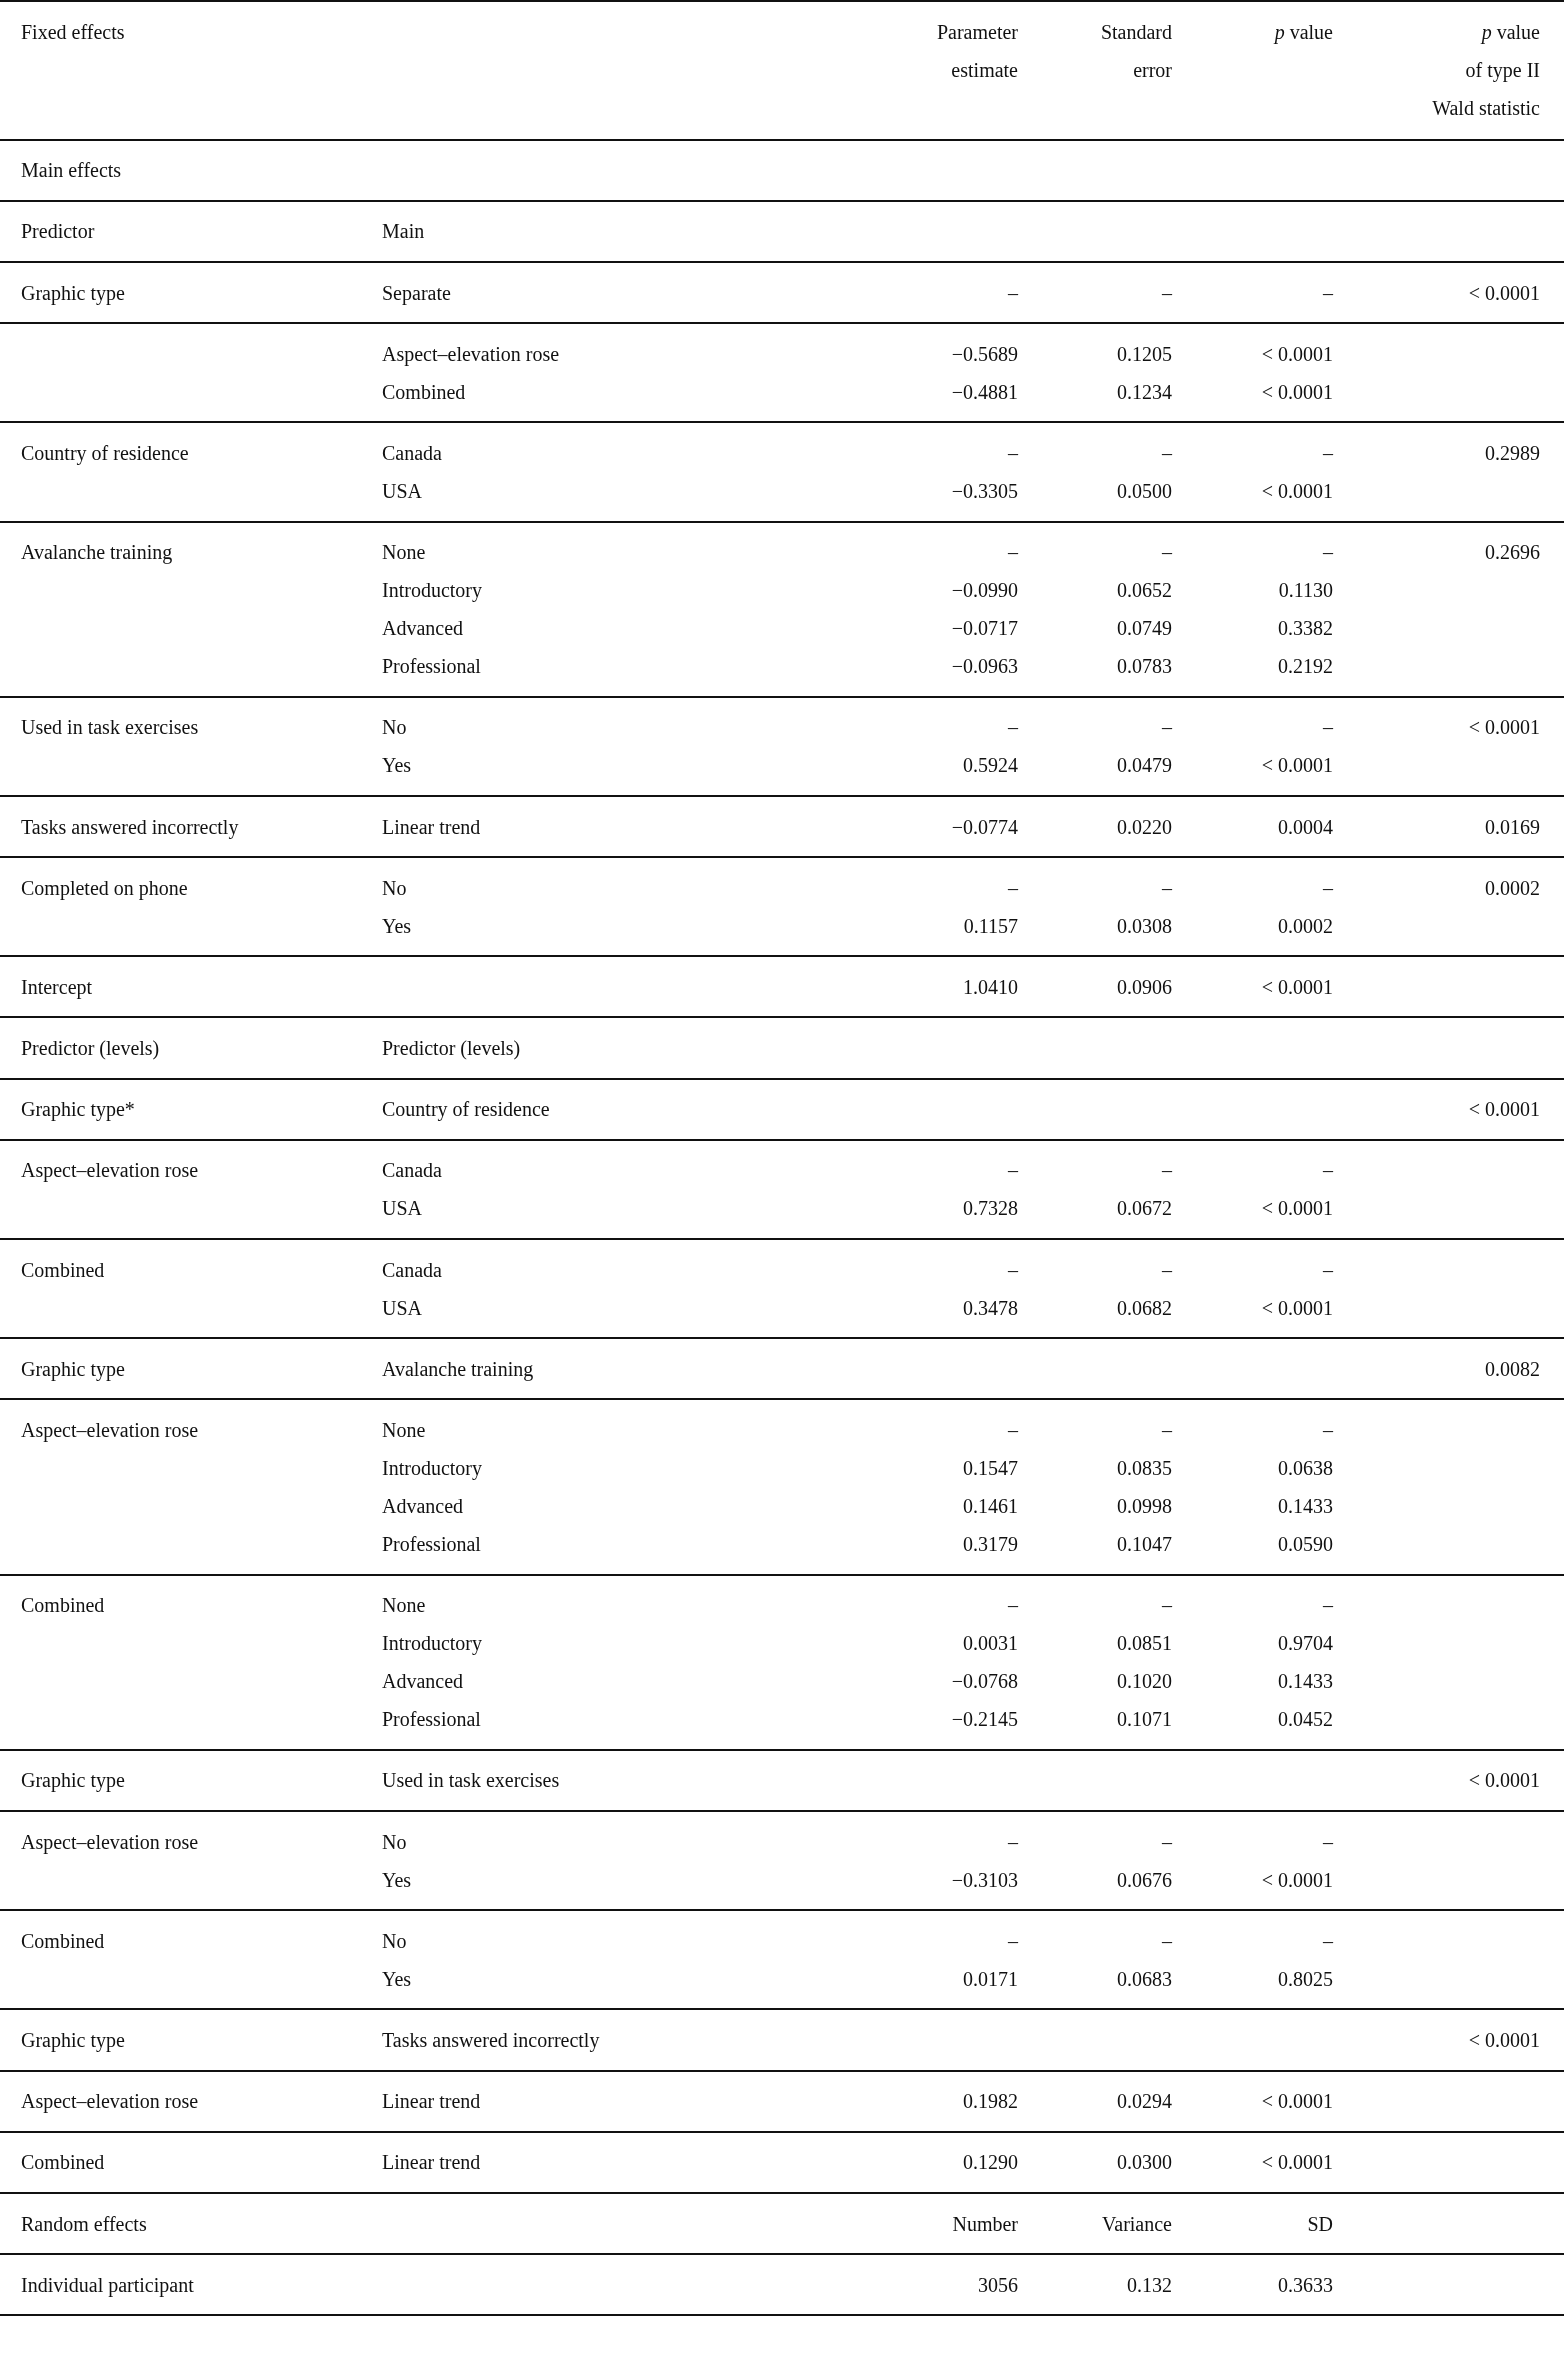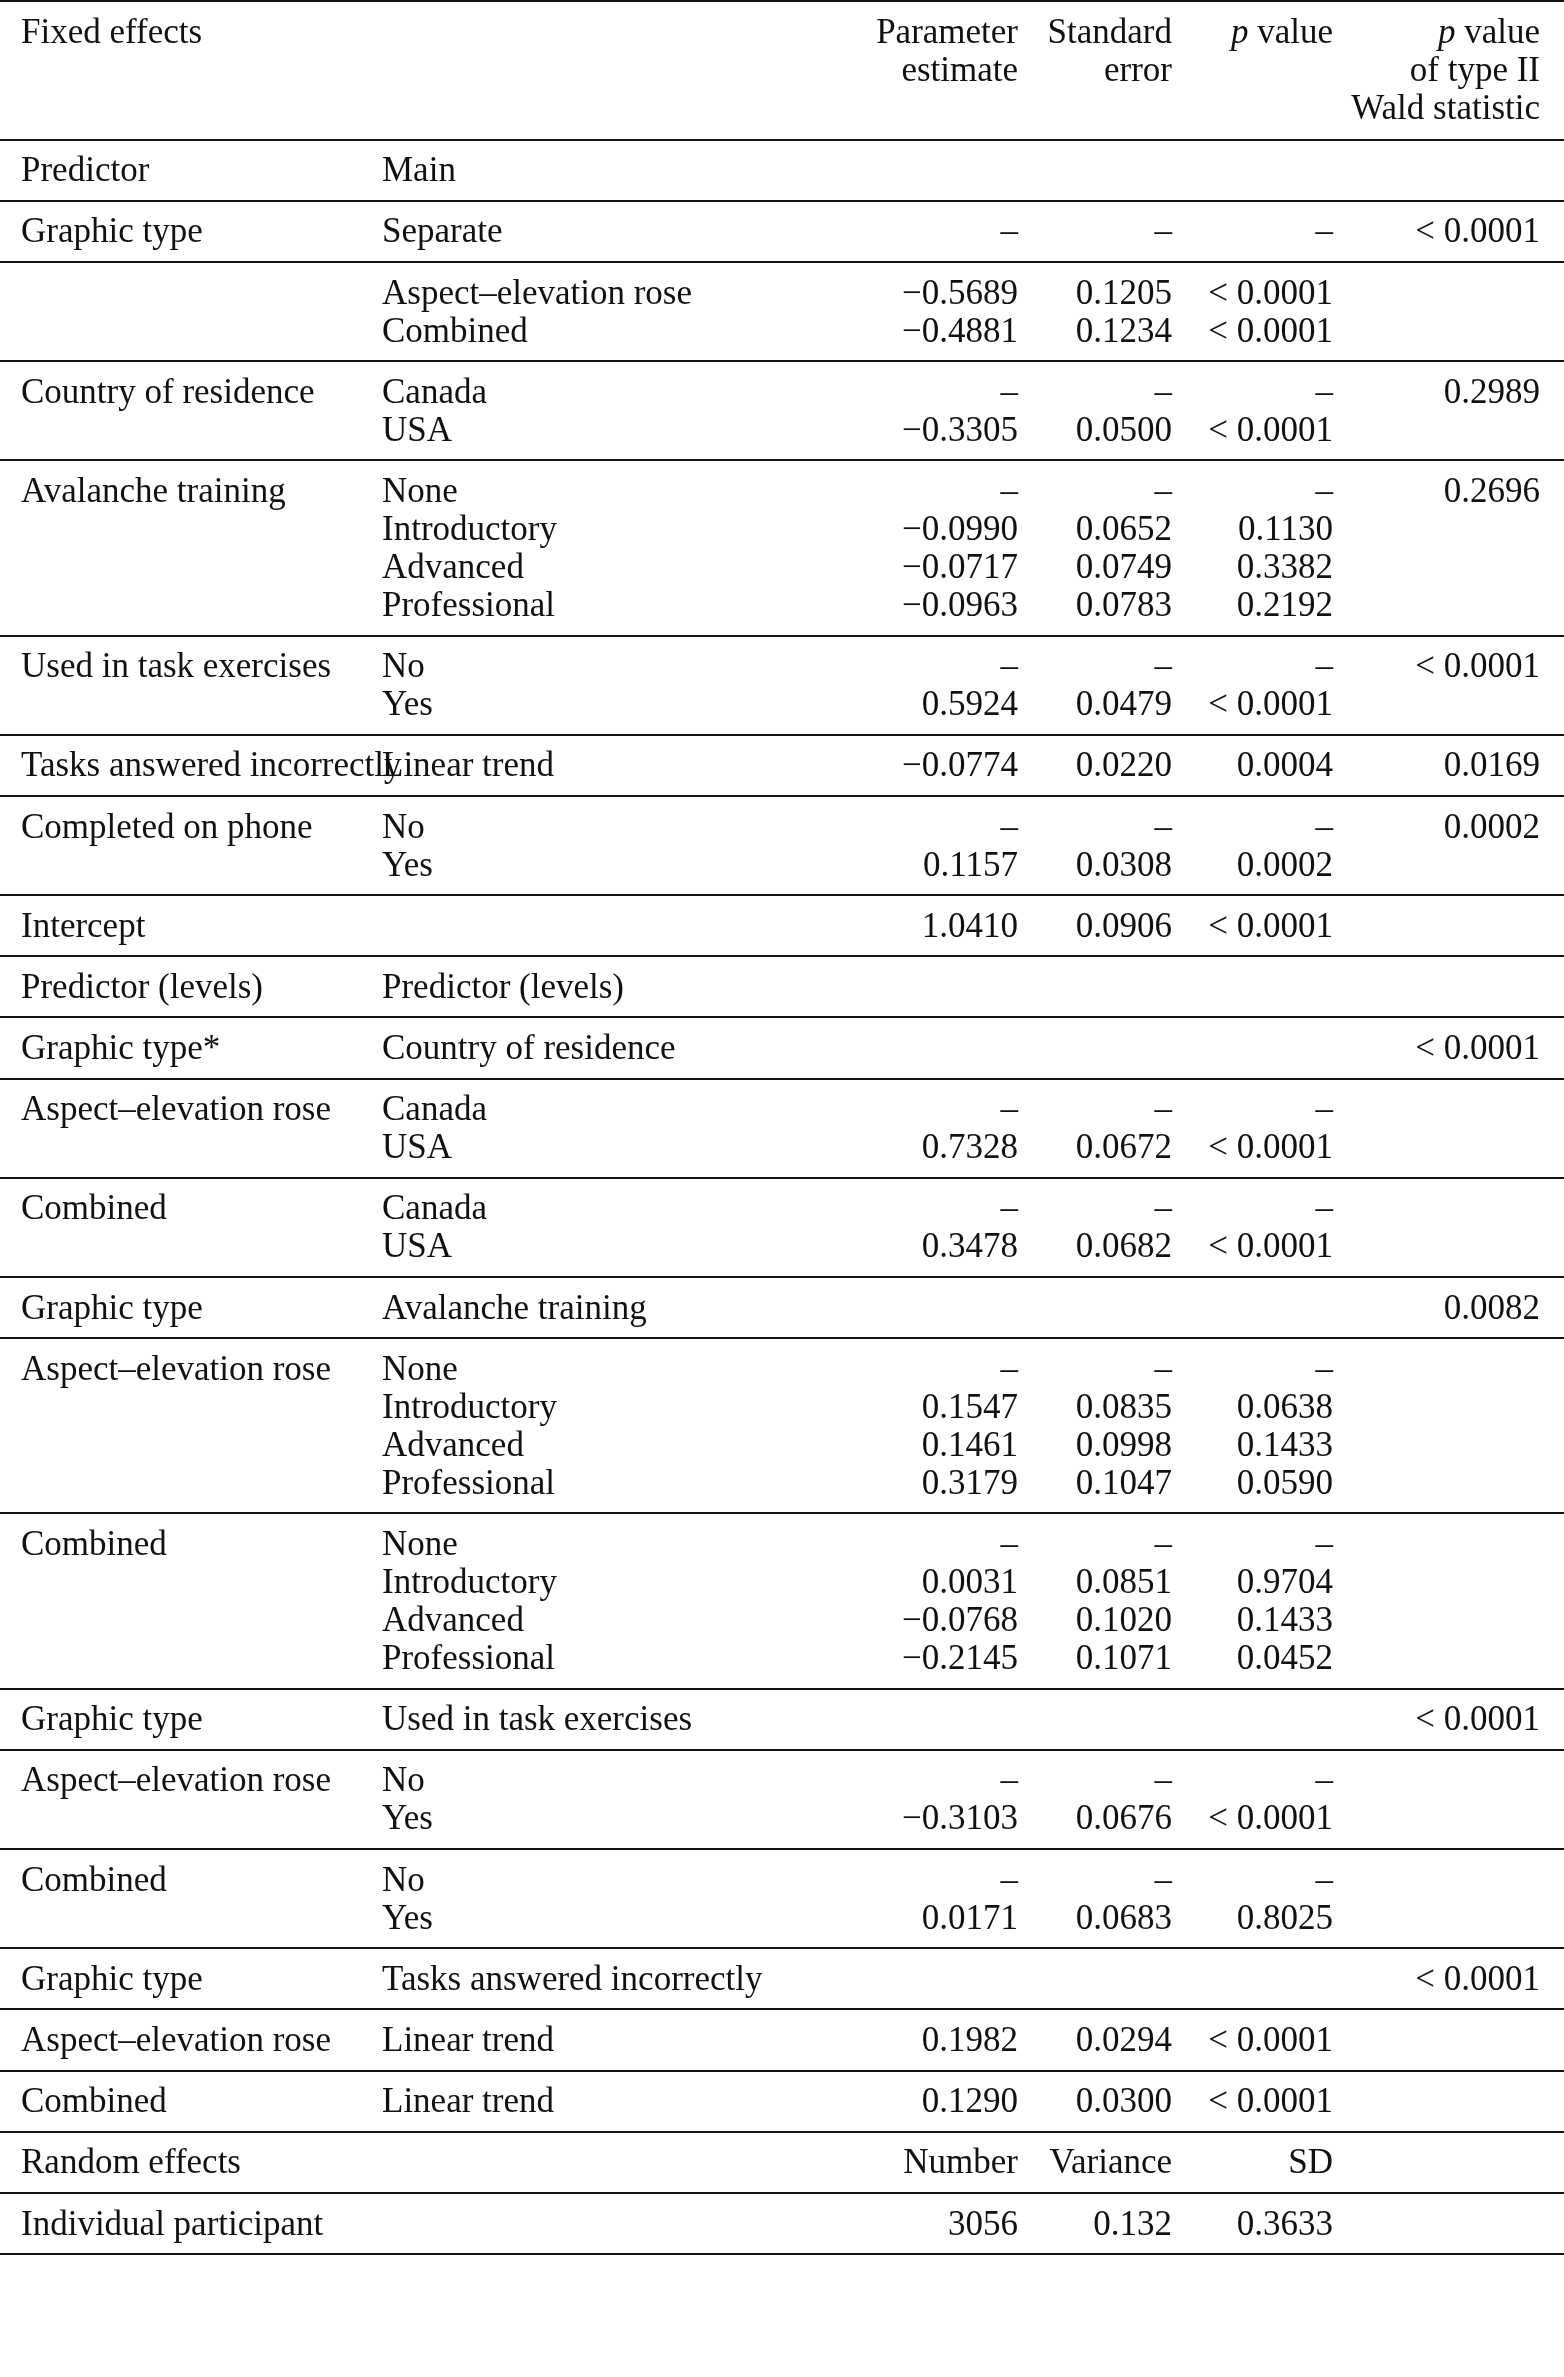--- a/index.html
+++ b/index.html
@@ -1,19 +1,19 @@
 <!DOCTYPE html>
 <html style="font-size:12px"><head>
 <meta charset="utf-8">
 <style>
   html, body { margin: 0; padding: 0; background: #ffffff; }
   body { width: 1565px; height: 2377px; overflow: hidden; font-family: "Liberation Serif", "DejaVu Serif", serif; color: #111111; }
   .tbl { position: relative; width: 1565px; border-top: 2.3px solid #111; }
   .grp { border-bottom: 2.3px solid #111; padding: 10.6px 0 10.6px 0; }
-  .row { display: flex; height: 38px; align-items: center; font-size: 35px; line-height: 38px; white-space: nowrap; }
+  .row { display: flex; height: 38px; align-items: center; font-size: 20px; line-height: 38px; white-space: nowrap; }
   .c1 { width: 382px; padding-left: 21px; box-sizing: border-box; }
   .c2 { width: 454px; }
   .c3 { width: 182px; text-align: right; }
   .c4 { width: 154px; text-align: right; }
   .c5 { width: 161px; text-align: right; }
   .c6 { width: 207px; text-align: right; }
   .hdr { padding: 10.6px 0 12px 0; }
   .hdr .row { height: auto; align-items: flex-start; }
   .hdr .cell { line-height: 38px; }
   i { font-style: italic; }
@@ -38,20 +38,25 @@
       <div class="c6 cell">
         <div><i>p</i> <span>value</span></div>
         <div>of type II</div>
         <div>Wald statistic</div>
       </div>
     </div>
   </div>
 
   <div class="grp">
     <div class="row">
+        <div class="c1">Main effects</div>
+      </div>
+  </div>
+  <div class="grp">
+    <div class="row">
       <div class="c1">Predictor</div>
       <div class="c2">Main</div>
     </div>
   </div>
   <div id="main-groups">
       <div class="grp">
         <div class="row">
           <div class="c1">Graphic type</div>
           <div class="c2">Separate</div>
           <div class="c3">–</div>

